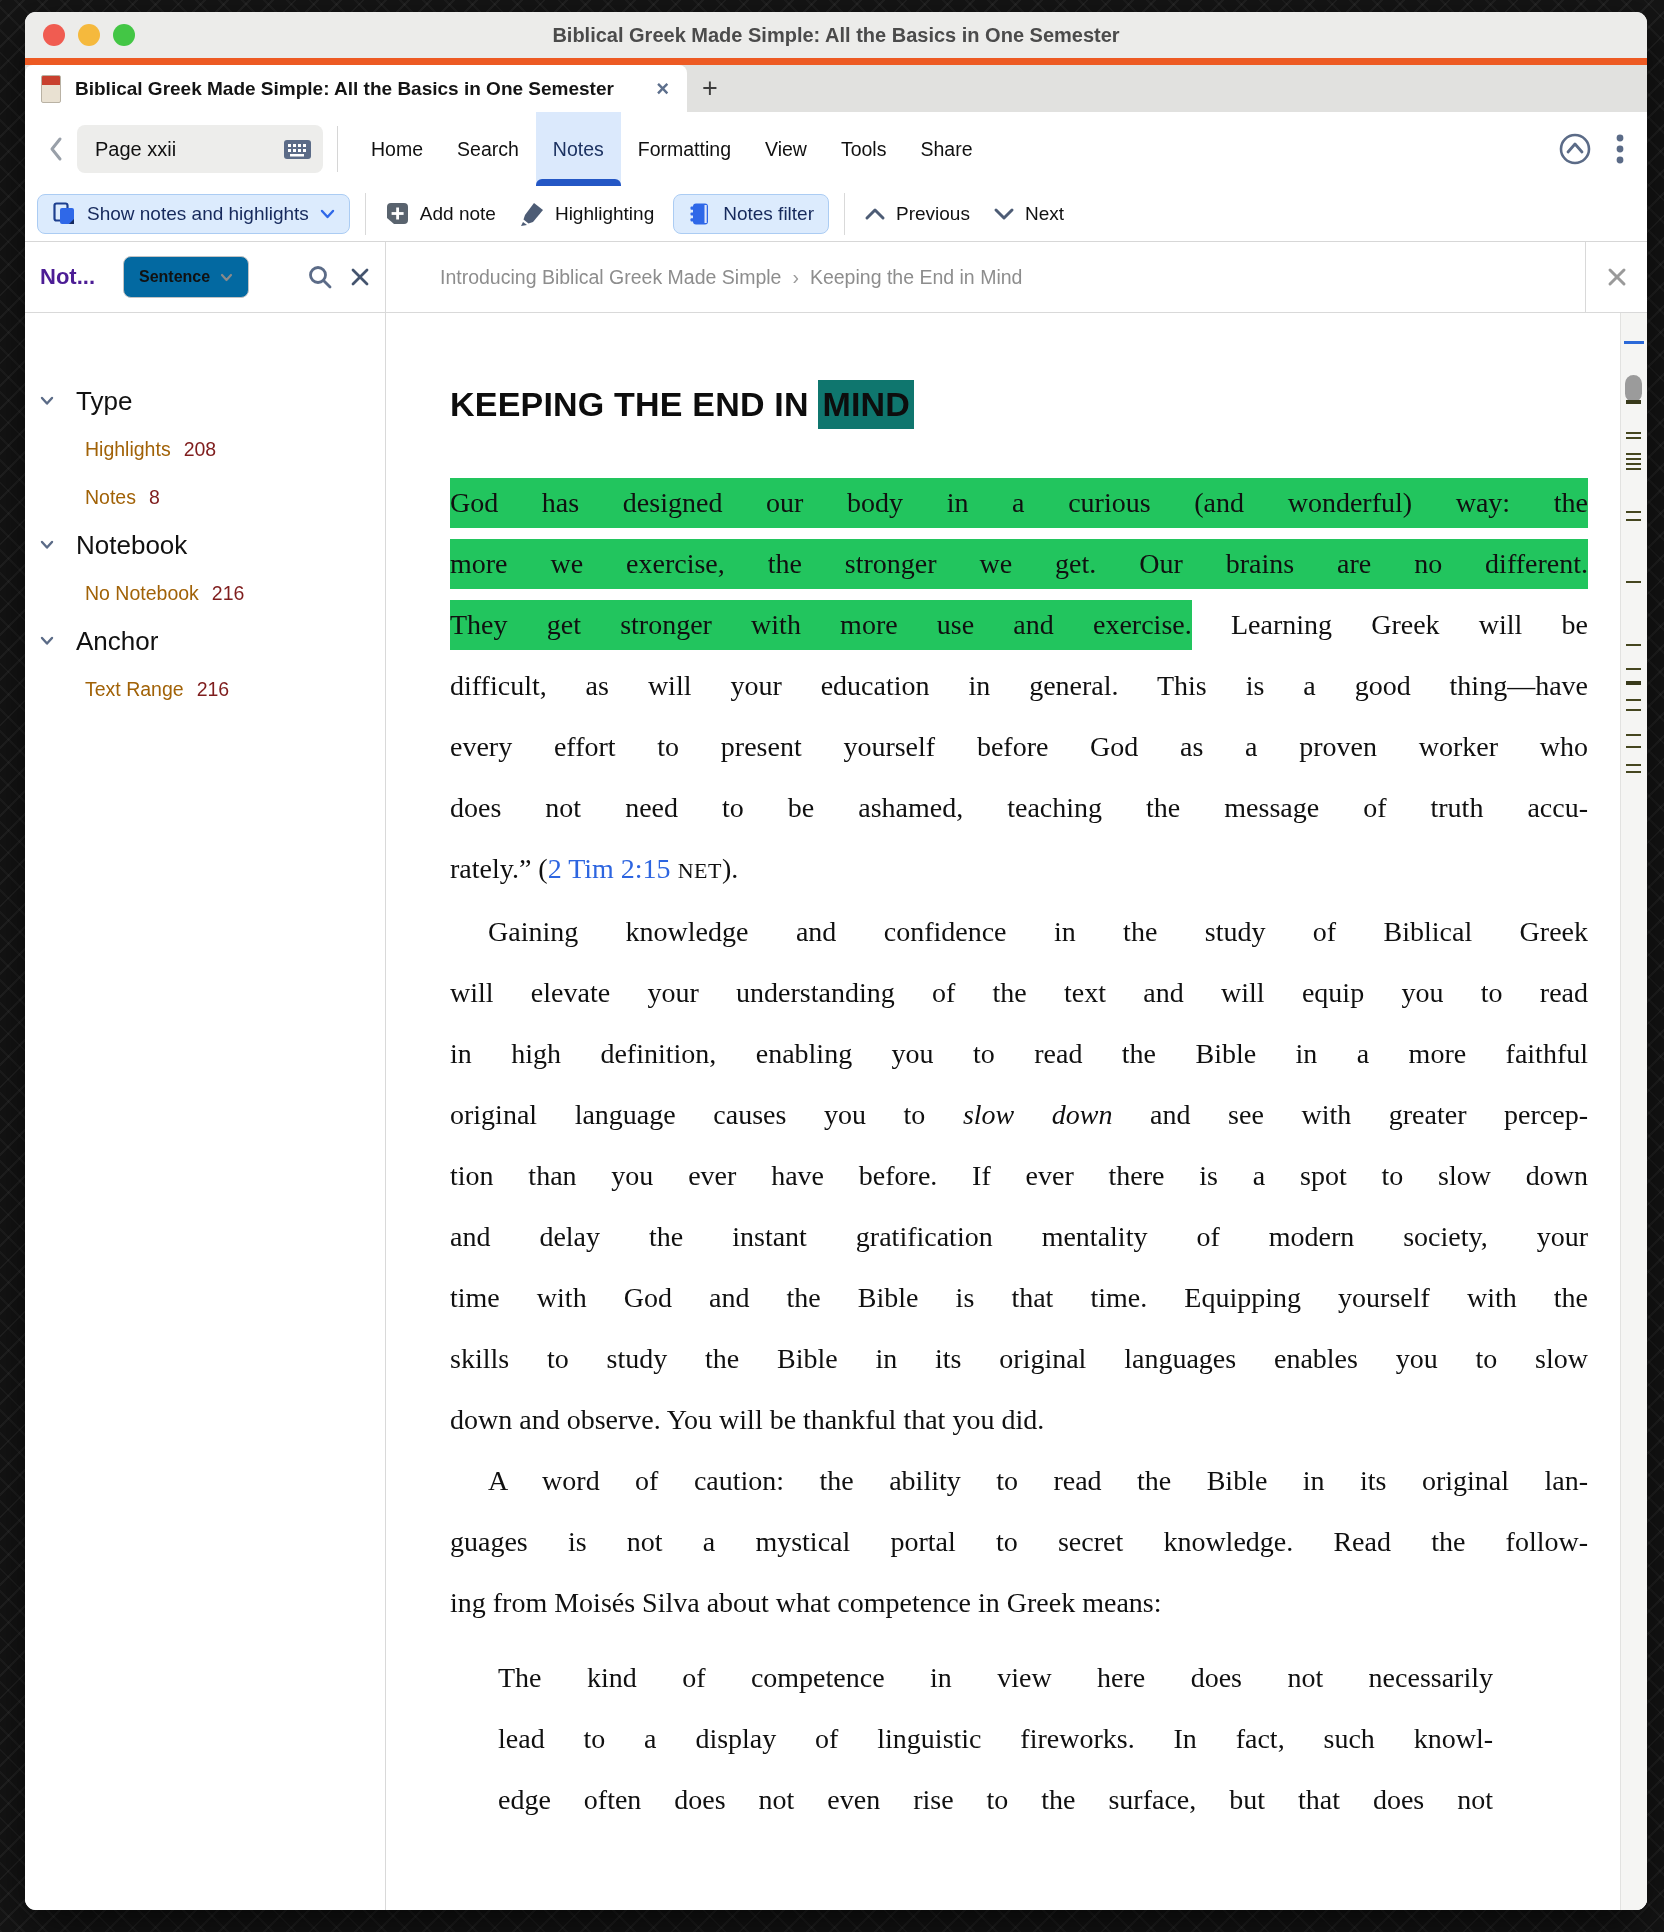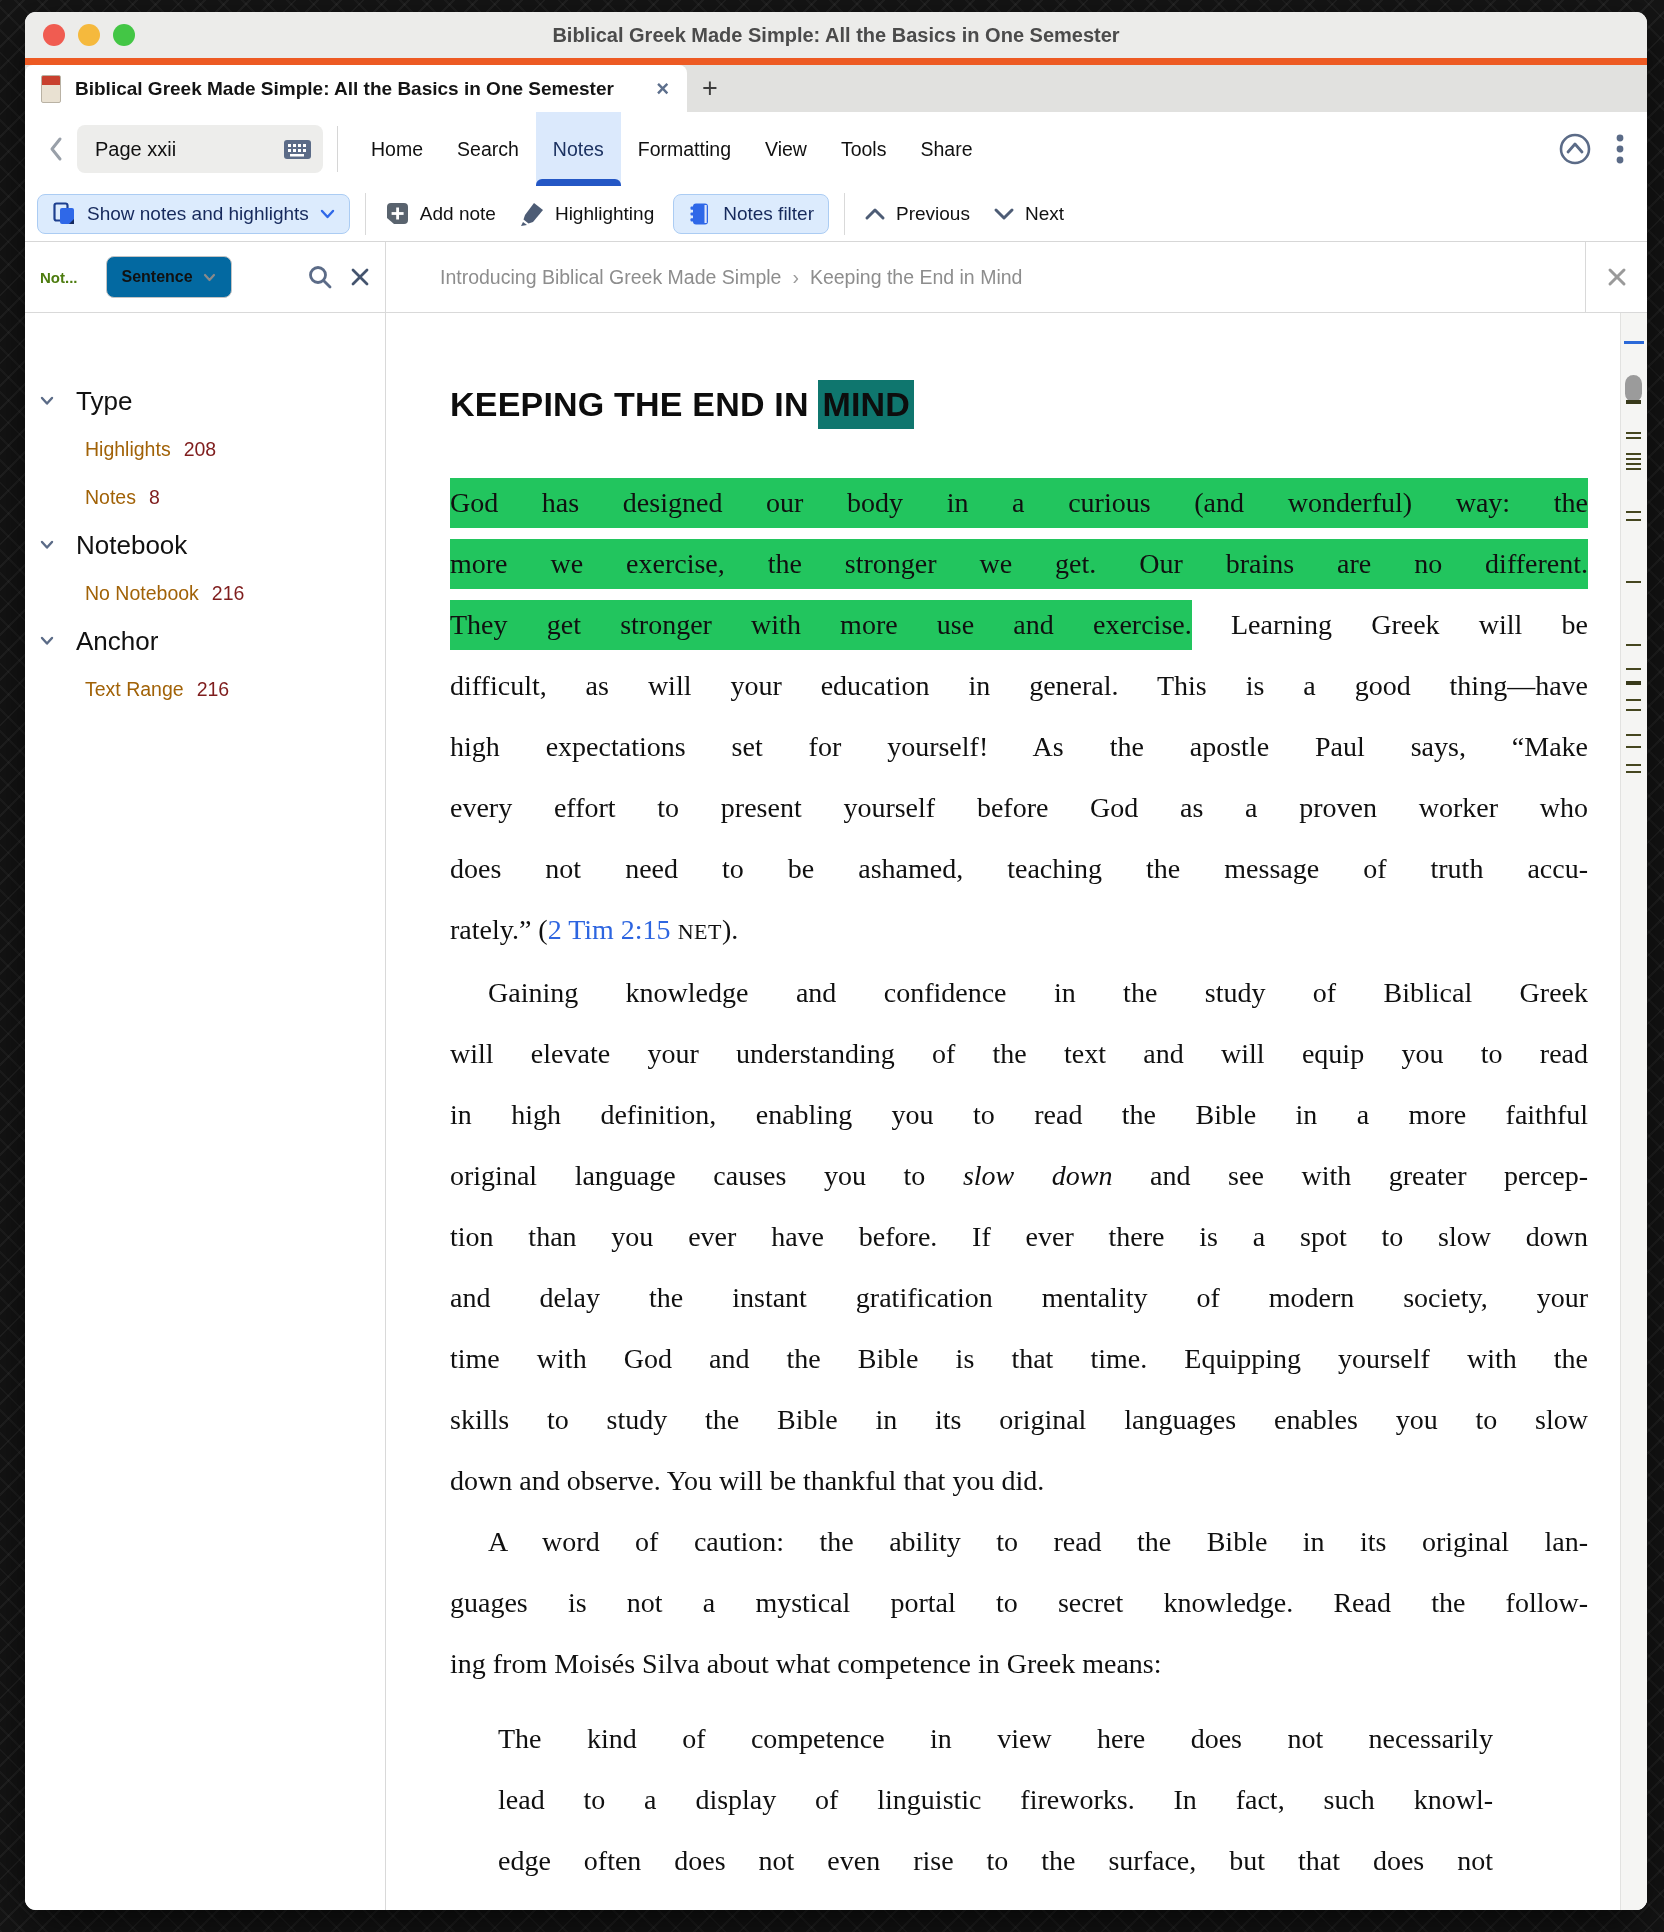--- a/index.html
+++ b/index.html
@@ -46,21 +46,21 @@
   .t1-right { margin-left:auto; display:flex; align-items:center; gap:22px; }
   
   .toolbar2 { height:56px; background:#fff; border-bottom:1px solid #d7d7d7; display:flex; align-items:center; padding:0 12px; gap:15px; flex:none; }
   .pillbtn { height:40px; background:#dcebfd; border:1.5px solid #abccf3; border-radius:8px; display:flex; align-items:center; gap:11px; padding:0 14px; font-size:19px; color:#16295c; }
   .plainbtn { display:flex; align-items:center; gap:10px; font-size:19px; color:#111; padding:0 4px; }
   .tsep2 { width:1px; height:42px; background:#d9d9d9; }
   
   .body-row { flex:1; display:flex; align-items:stretch; background:#fff; min-height:0; }
   .sidebar { width:360px; flex:none; display:flex; flex-direction:column; }
   .sb-head { height:71px; border-bottom:1px solid #d9d9d9; display:flex; align-items:center; padding:0 14px 0 15px; gap:14px; flex:none; }
-  .sb-title { font-size:15px; font-weight:bold; color:#4d7c0f; }
+  .sb-title { font-size:22px; font-weight:bold; color:#4c1d95; }
   .sentence-btn { height:42px; border:1.4px solid #c3c3c3; border-radius:8px; background:#0369a1; display:flex; align-items:center; gap:10px; padding:0 15px; font-size:16px; font-weight:bold; color:#111; margin-left:14px; }
   .sb-icons { margin-left:auto; display:flex; align-items:center; gap:16px; }
   .tree { padding-top:64px; }
   .tree-group { height:48px; display:flex; align-items:center; padding-left:15px; gap:22px; font-size:26px; color:#111; }
   .tree-item { height:48px; display:flex; align-items:center; padding-left:60px; font-size:19.5px; }
   .tree-item .lnk { color:#a16207; }
   .tree-item .cnt { color:#7f1d1d; margin-left:13px; }
   .v-divider { width:1px; background:#d9d9d9; flex:none; }
   .main { flex:1; display:flex; flex-direction:column; min-width:0; }
   .crumb-row { height:71px; border-bottom:1px solid #d9d9d9; display:flex; align-items:stretch; flex:none; }
@@ -318,21 +318,20 @@
       </div>
       <div class="content-row">
         <div class="article">
           <div class="h1"><span>KEEPING THE END IN </span><span class="hl-purple">MIND</span></div>
           <div id="paras">
               <div class="para1">
                 <div class="tline"><span class="hl-green">God has designed our body in a curious (and wonderful) way: the</span></div>
                 <div class="tline"><span class="hl-green">more we exercise, the stronger we get. Our brains are no different.</span></div>
                 <div class="tline"><span class="hl-green">They get stronger with more use and exercise.</span><span> Learning Greek will be</span></div>
                 <div class="tline"><span>difficult, as will your education in general. This is a good thing—have</span></div>
-                <div class="tline"><span>high expectations set for yourself! As the apostle Paul says, “Make</span></div>
                 <div class="tline"><span>every effort to present yourself before God as a proven worker who</span></div>
                 <div class="tline"><span>does not need to be ashamed, teaching the message of truth accu-</span></div>
                 <div class="tline lastline"><span>rately.” (</span><span class="ref-link">2 Tim 2:15</span><span> </span><span class="sc">NET</span><span>).</span></div>
               </div>
               <div>
                 <div class="tline indent"><span>Gaining knowledge and confidence in the study of Biblical Greek</span></div>
                 <div class="tline"><span>will elevate your understanding of the text and will equip you to read</span></div>
                 <div class="tline"><span>in high definition, enabling you to read the Bible in a more faithful</span></div>
                 <div class="tline"><span>original language causes you to </span><span class="ital">slow down</span><span> and see with greater percep-</span></div>
                 <div class="tline"><span>tion than you ever have before. If ever there is a spot to slow down</span></div>

